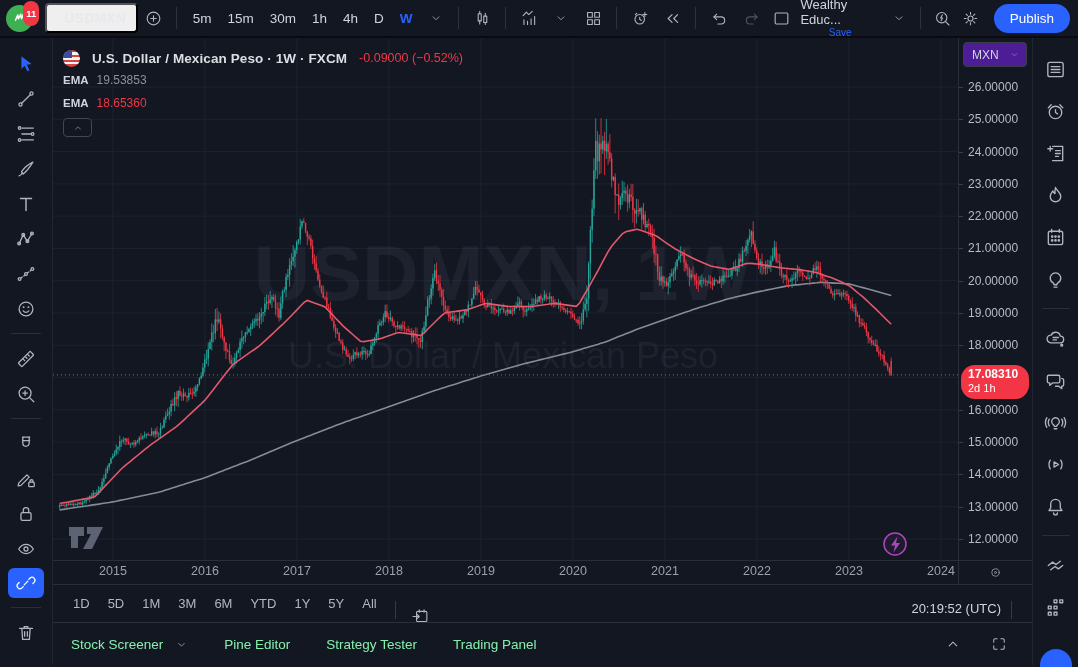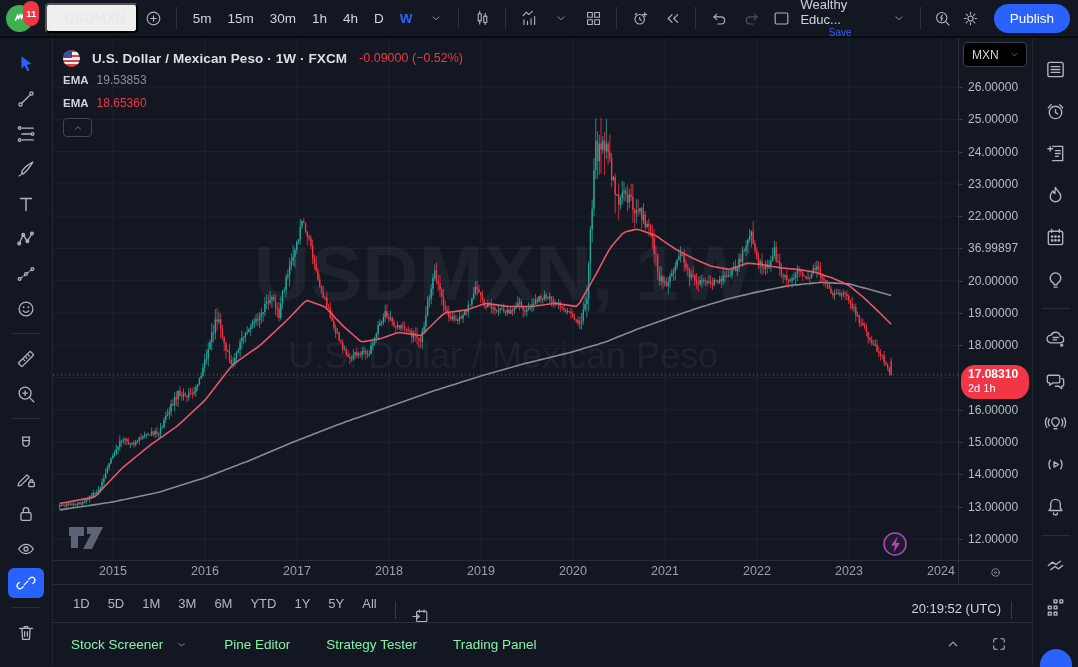--- a/index.html
+++ b/index.html
@@ -40,21 +40,21 @@
   .rt-sep{width:28px;height:1px;background:#2a2e39;margin:8px auto;}
   .fab{position:absolute;bottom:-16px;left:50%;transform:translateX(-50%);width:32px;height:32px;border-radius:50%;background:#2962ff;}
   
   .main{flex:1;min-width:0;display:flex;flex-direction:column;background:#131722;}
   .chart-region{flex:1;display:flex;position:relative;}
   .pane{flex:1;position:relative;min-width:0;}
   .pane svg.chart{position:absolute;inset:0;width:100%;height:100%;}
   .axis{width:74px;flex:none;border-left:1px solid #2a2e39;position:relative;font-size:12px;}
   .price-tick{position:absolute;left:0;right:0;padding-left:9px;color:#b8bcc6;height:16px;line-height:16px;}
   .price-tick::before{content:"";position:absolute;left:0;top:8px;width:4px;height:1px;background:#3a3e4a;}
-  .cur-select{position:absolute;top:4px;left:4px;right:5px;height:25px;border:1px solid #3a3e4a;border-radius:4px;display:flex;align-items:center;justify-content:space-between;padding:0 6px 0 8px;color:#d1d4dc;font-size:12px;cursor:pointer;background:#000000;}
+  .cur-select{position:absolute;top:4px;left:4px;right:5px;height:25px;border:1px solid #3a3e4a;border-radius:4px;display:flex;align-items:center;justify-content:space-between;padding:0 6px 0 8px;color:#d1d4dc;font-size:12px;cursor:pointer;background:#4c1d95;}
   .cur-select .ic{width:11px;height:11px;color:#9598a1;}
   .price-label{position:absolute;left:2px;right:3px;border-radius:14px;background:#f23645;color:#fff;padding:2px 0 3px 7px;line-height:1.25;}
   .price-label .pl1{font-size:12px;font-weight:700;}
   .price-label .pl2{font-size:11px;}
   
   .chart-header{position:absolute;top:10px;left:10px;z-index:5;}
   .ch-row1{display:flex;align-items:center;gap:12px;height:20px;}
   .sym-flag{position:relative;width:17px;height:17px;border-radius:50%;overflow:hidden;background:repeating-linear-gradient(180deg,#d8453e 0 2.4px,#f4f4f4 2.4px 4.8px);flex:none;}
   .sym-flag::after{content:"";position:absolute;left:0;top:0;width:9px;height:8px;background:#3b4da0;}
   .ch-title{font-size:13.5px;font-weight:600;color:#dcdee3;letter-spacing:.1px;}
@@ -1343,21 +1343,21 @@
           </div>
           <div class="price-label" id="cur-price-label" style="top: 326.891px;">
             <div class="pl1">17.08310</div>
             <div class="pl2">2d 1h</div>
           </div>
         <div class="price-tick" style="top: 41px;">26.00000</div>
             <div class="price-tick" style="top: 73.286px;">25.00000</div>
             <div class="price-tick" style="top: 105.572px;">24.00000</div>
             <div class="price-tick" style="top: 137.858px;">23.00000</div>
             <div class="price-tick" style="top: 170.144px;">22.00000</div>
-            <div class="price-tick" style="top: 202.43px;">36.99897</div>
+            <div class="price-tick" style="top: 202.43px;">21.00000</div>
             <div class="price-tick" style="top: 234.716px;">20.00000</div>
             <div class="price-tick" style="top: 267.002px;">19.00000</div>
             <div class="price-tick" style="top: 299.288px;">18.00000</div>
             <div class="price-tick" style="top: 363.86px;">16.00000</div>
             <div class="price-tick" style="top: 396.146px;">15.00000</div>
             <div class="price-tick" style="top: 428.432px;">14.00000</div>
             <div class="price-tick" style="top: 460.718px;">13.00000</div>
             <div class="price-tick" style="top: 493.004px;">12.00000</div>
           </div>
       </div>

